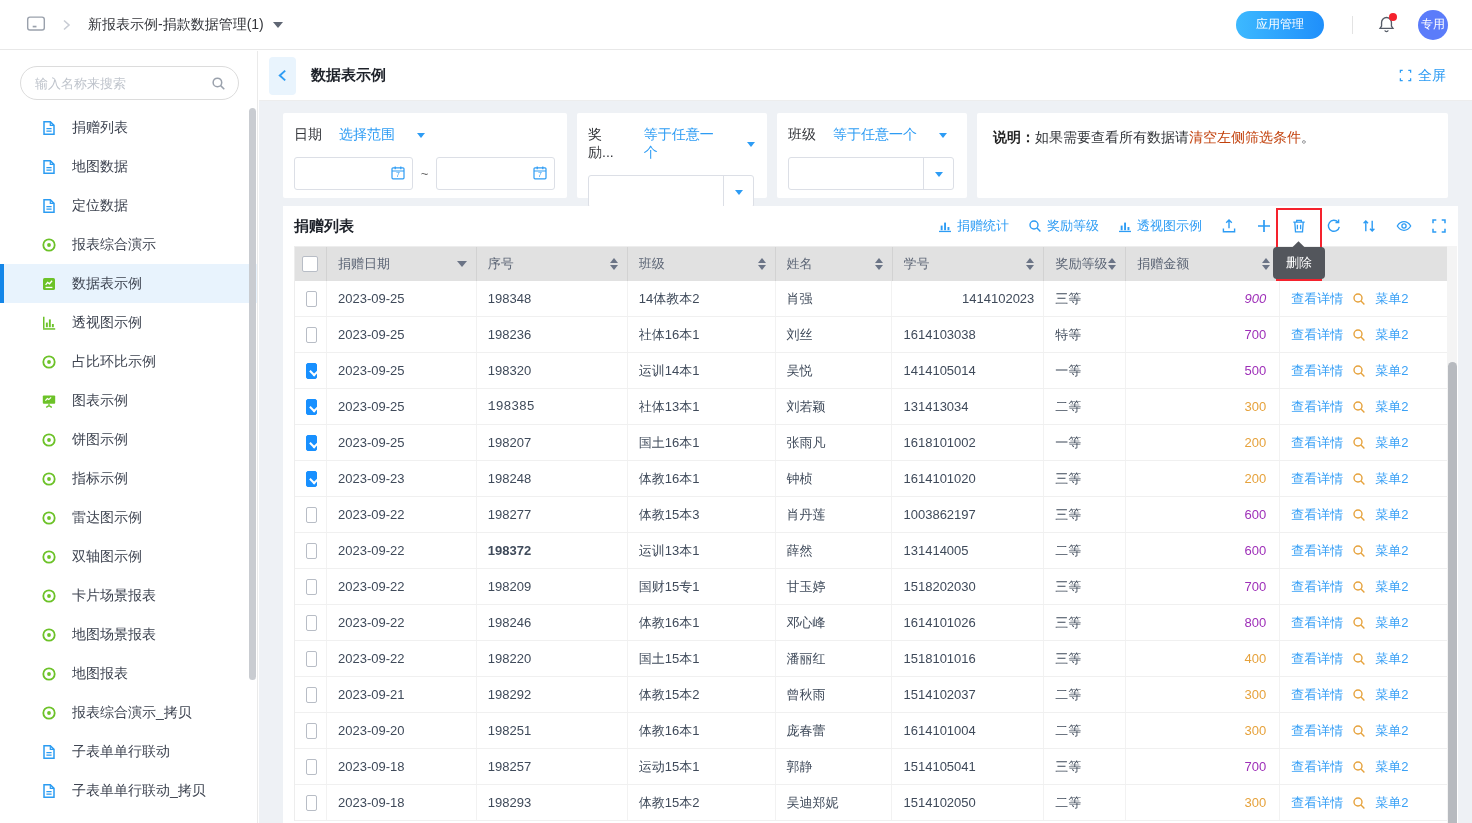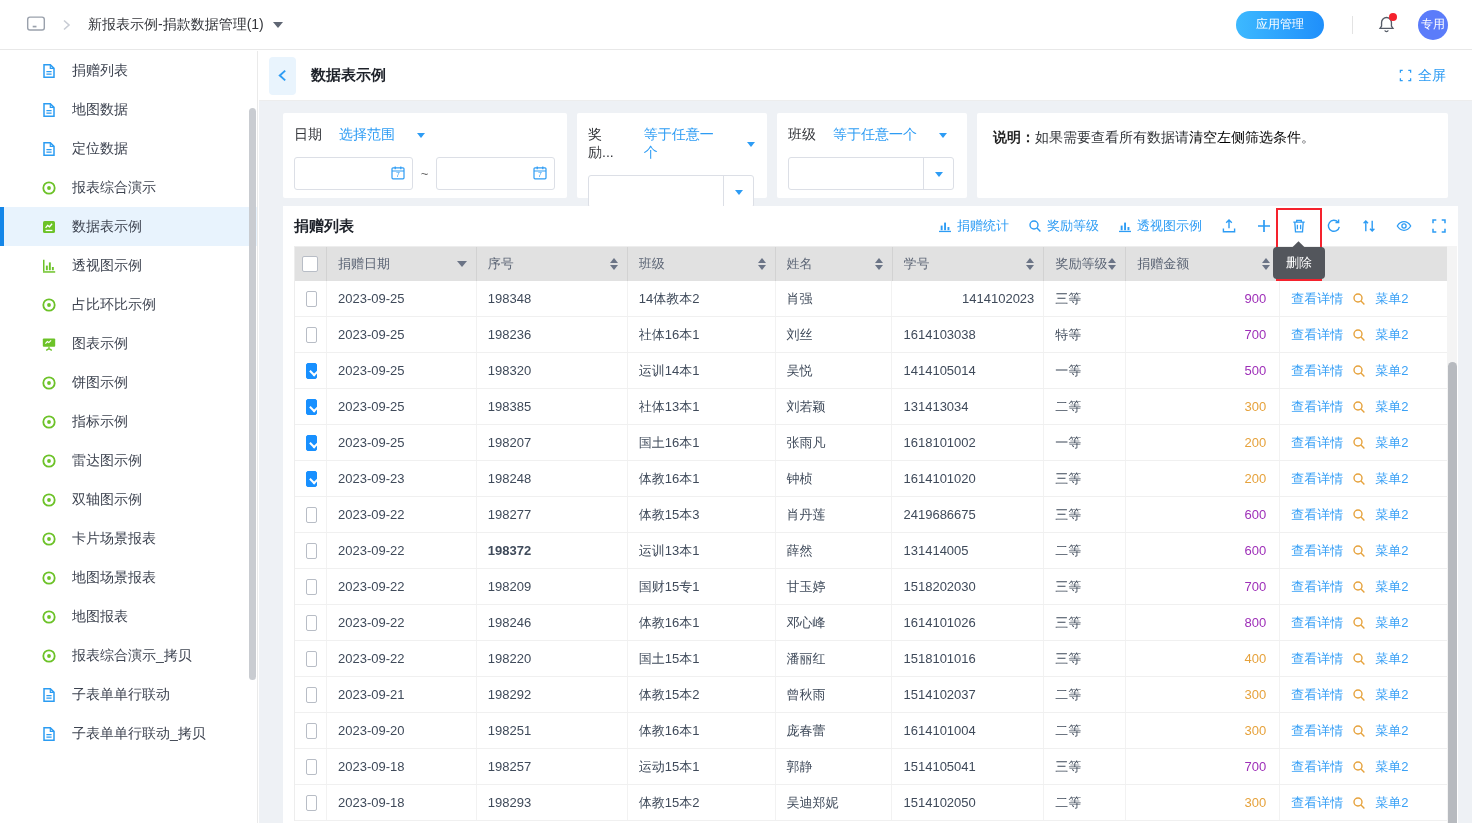--- a/index.html
+++ b/index.html
@@ -59,21 +59,21 @@
   .frow2 { margin-top:13px; display:flex; align-items:center; }
   .dinput { position:relative; width:122px; height:33px; }
   .dinput input { width:100%; height:100%; border:1px solid #dcdfe6; border-radius:3px; outline:none; padding:0 30px 0 8px; font-size:13px; }
   .cal-ic { position:absolute; right:7px; top:8px; color:#2d9cf4; }
   .tilde { margin:0 8px; color:#666; font-size:13px; }
   .select-box { width:166px; height:33px; border:1px solid #dcdfe6; border-radius:3px; display:flex; cursor:pointer; background:#fff; }
   .select-val { flex:1; font-size:13px; color:#333; display:flex; align-items:center; padding-left:8px; }
   .select-caret { width:30px; border-left:1px solid #dcdfe6; display:flex; align-items:center; justify-content:center; color:#2d9cf4; }
   .note-line { font-size:14px; color:#33353a; line-height:22px; }
   .note-prefix { font-weight:bold; color:#1f1f1f; }
-  .note-red { color:#000000; }
+  .note-red { color:#c2410c; }
 
   
   .table-panel { position:absolute; left:24px; top:155px; right:14px; bottom:0; background:#fff; overflow:hidden; padding:0 8px 0 11px; }
   .panel-top { height:40px; display:flex; align-items:center; justify-content:space-between; }
   .tbl-title { font-size:15px; font-weight:bold; color:#1d2129; }
   .toolbar { display:flex; align-items:center; gap:19px; margin-right:3px; }
   .tb-link { display:flex; align-items:center; gap:5px; color:#2d9cf4; font-size:13px; cursor:pointer; }
   .tb-btn { display:flex; color:#2d9cf4; cursor:pointer; position:relative; }
   .trash-wrap { position:relative; display:flex; }
   .red-box { position:absolute; left:50%; margin-left:-23px; top:-10px; width:46px; height:73px;
@@ -136,20 +136,29 @@
           <path d="M10 2.6a5.2 5.2 0 0 0-5.2 5.2v3.8L3.2 14h13.6l-1.6-2.4V7.8A5.2 5.2 0 0 0 10 2.6z"></path>
           <path d="M8.2 16.2a1.9 1.9 0 0 0 3.6 0"></path>
         </svg>
       <span class="bell-dot"></span>
     </span>
     <span class="avatar">专用</span>
   </div>
 </header>
 
 <aside class="sidebar">
+  <div class="search-box">
+    <input type="text" placeholder="输入名称来搜索" style="">
+    <span class="s-ic">
+      <svg viewBox="0 0 14 14" width="15" height="15" fill="none" stroke="currentColor" stroke-width="1.4">
+          <circle cx="6" cy="6" r="4"></circle>
+          <path d="M9 9l3.4 3.4"></path>
+        </svg>
+    </span>
+  </div>
   <nav id="side-menu">
       <div class="side-item">
         <span class="s-icon icon-blue">
           <svg viewBox="0 0 16 16" width="16" height="16" fill="none" stroke="currentColor" stroke-width="1.5">
             <path d="M3 1.7h6.3L13 5.4v8.9H3z"></path>
             <path d="M9.3 1.7v3.7H13" stroke-width="1.2"></path>
             <path d="M5.4 8.6h5.2M5.4 11.2h5.2" stroke-width="1.3"></path>
           </svg>
         </span>
         <span class="s-label">捐赠列表</span>
@@ -565,21 +574,21 @@
             </div>
             <div class="td" style="width: 117px;">
               <span>肖强</span>
             </div>
             <div class="td" style="width: 152px; justify-content: flex-end;">
               <span>1414102023</span>
             </div>
             <div class="td" style="width: 82px;">
               <span>三等</span>
             </div>
-            <div class="td amt amt-high" style="width: 154px;">
+            <div class="td amt amt-high" style="width: 154px; font-style: italic;">
               <span>900</span>
             </div>
             <div class="td" style="width: 169px;">
               <span class="act-link">查看详情</span>
               <span class="act-mag">
                 <svg viewBox="0 0 14 14" width="14" height="14" fill="none" stroke="currentColor" stroke-width="1.4">
                   <circle cx="6" cy="6" r="4"></circle>
                   <path d="M9 9l3.4 3.4"></path>
                 </svg>
               </span>
@@ -658,21 +667,21 @@
               <span class="act-link">菜单2</span>
             </div>
           </div>
           <div class="tr">
             <div class="td col-sel" style="width: 32px;">
               <span class="cb checked"></span>
             </div>
             <div class="td" style="width: 150px;">
               <span>2023-09-25</span>
             </div>
-            <div class="td" style="width: 151px;">
+            <div class="td" style="width: 151px; font-family: Liberation Mono, monospace;">
               <span>198385</span>
             </div>
             <div class="td" style="width: 148px;">
               <span>社体13本1</span>
             </div>
             <div class="td" style="width: 117px;">
               <span>刘若颖</span>
             </div>
             <div class="td" style="width: 152px;">
               <span>131413034</span>
@@ -776,21 +785,21 @@
             <div class="td" style="width: 151px;">
               <span>198277</span>
             </div>
             <div class="td" style="width: 148px;">
               <span>体教15本3</span>
             </div>
             <div class="td" style="width: 117px;">
               <span>肖丹莲</span>
             </div>
             <div class="td" style="width: 152px;">
-              <span>2419686675</span>
+              <span>1003862197</span>
             </div>
             <div class="td" style="width: 82px;">
               <span>三等</span>
             </div>
             <div class="td amt amt-high" style="width: 154px;">
               <span>600</span>
             </div>
             <div class="td" style="width: 169px;">
               <span class="act-link">查看详情</span>
               <span class="act-mag">

